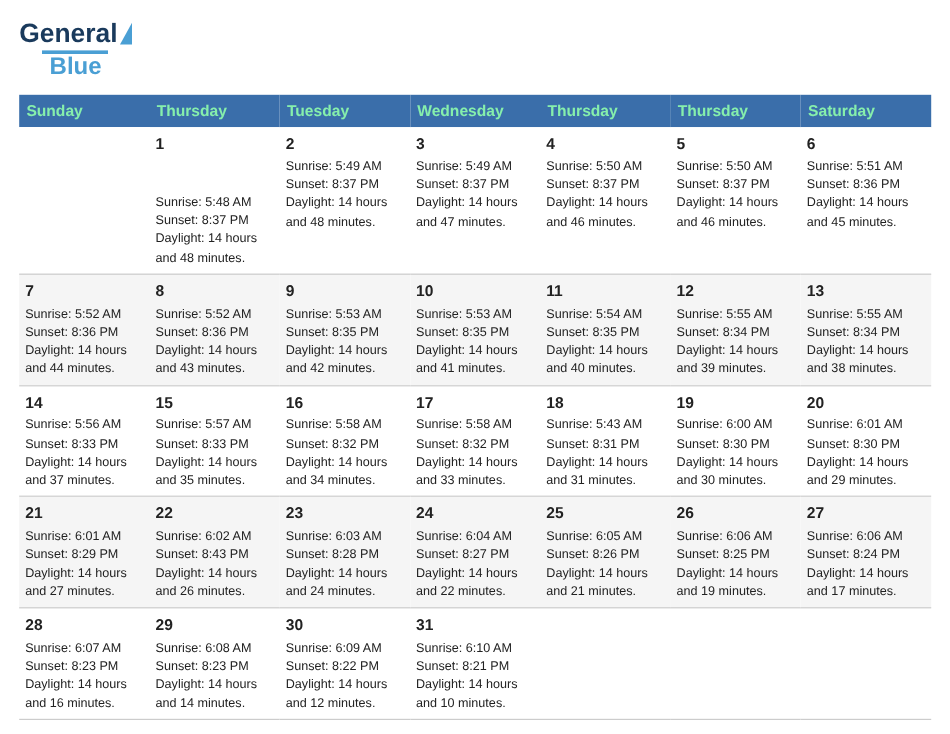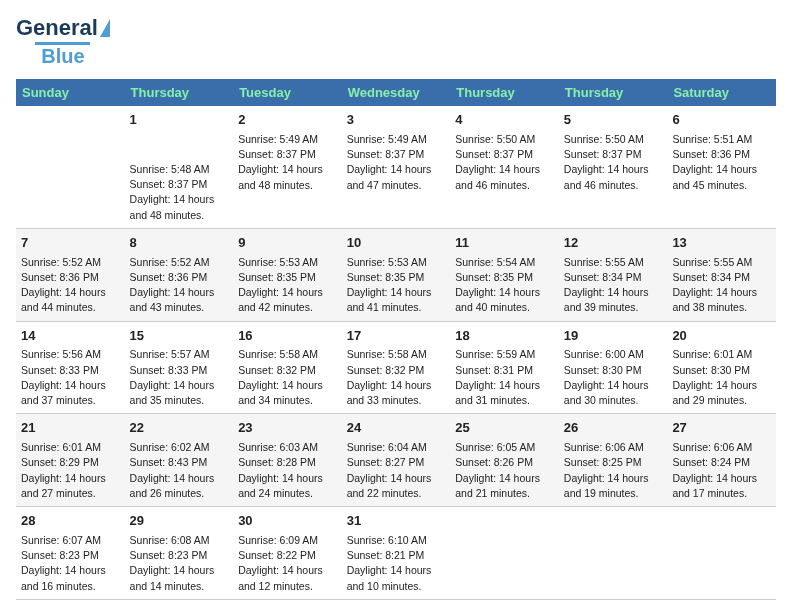--- a/index.html
+++ b/index.html
@@ -246,21 +246,21 @@
         </td>
         <td>
           <span class="day-num">17</span>
           <div class="day-info" style="white-space: pre-line;">Sunrise: 5:58 AM
 Sunset: 8:32 PM
 Daylight: 14 hours
 and 33 minutes.</div>
         </td>
         <td>
           <span class="day-num">18</span>
-          <div class="day-info" style="white-space: pre-line;">Sunrise: 5:59 AM
+          <div class="day-info" style="white-space: pre-line;">Sunrise: 5:43 AM
 Sunset: 8:31 PM
 Daylight: 14 hours
 and 31 minutes.</div>
         </td>
         <td>
           <span class="day-num">19</span>
           <div class="day-info" style="white-space: pre-line;">Sunrise: 6:00 AM
 Sunset: 8:30 PM
 Daylight: 14 hours
 and 30 minutes.</div>

